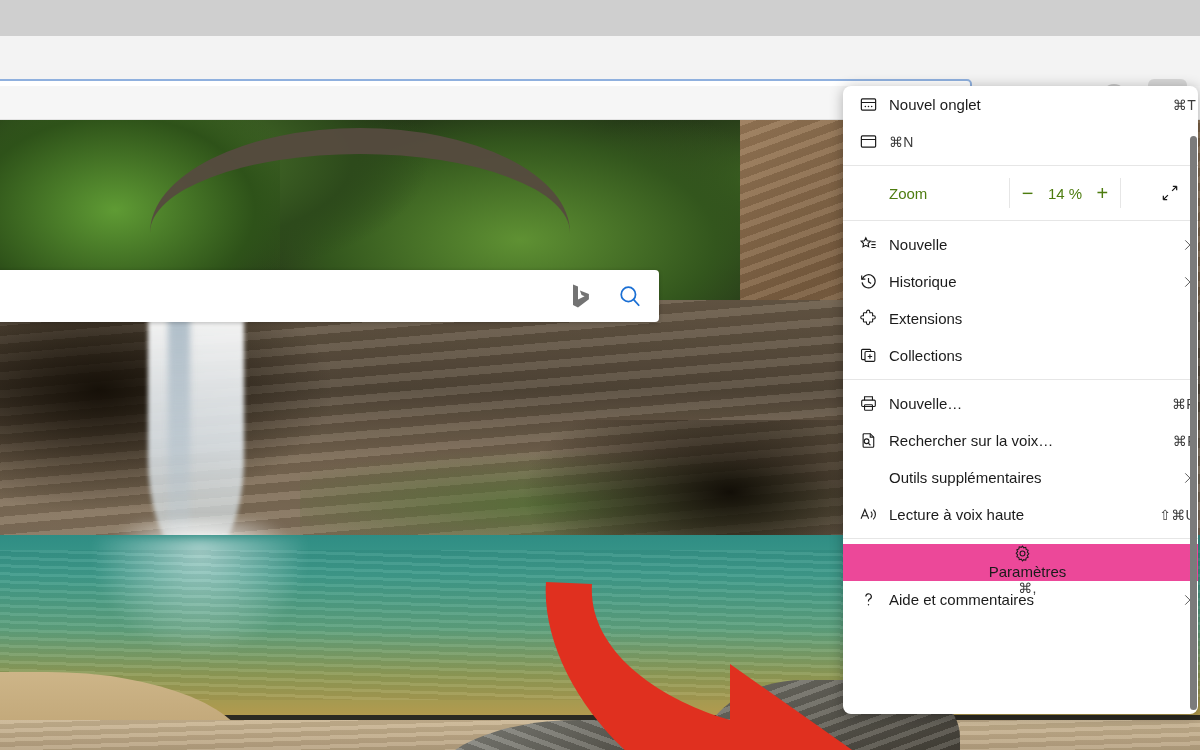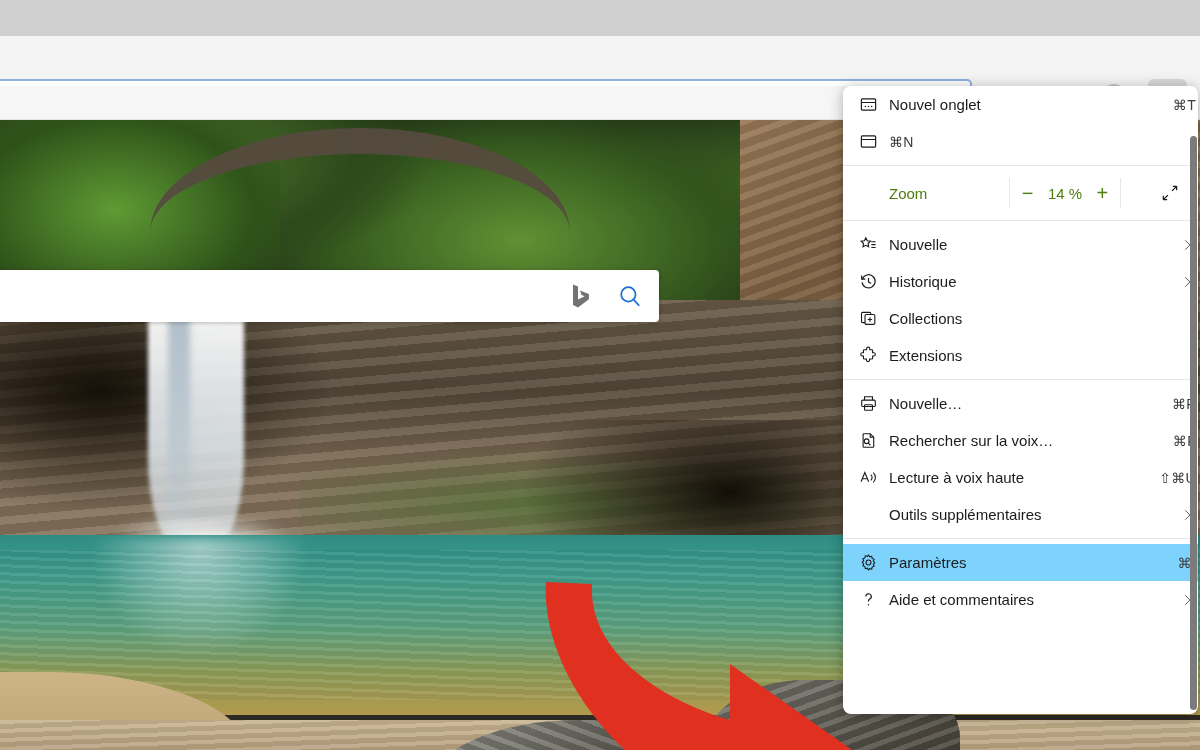--- a/index.html
+++ b/index.html
@@ -218,21 +218,21 @@
     box-shadow: 0 2px 14px rgba(0,0,0,.30);
     overflow: hidden;
   }
   .menu-scroll { position: relative; width: 100%; height: 100%; }
 
   .mi {
     position: relative; display: flex; align-items: center;
     height: 37px; padding: 0 2px 0 16px;
     font-size: 15px; color: #1b1b1b;
   }
-  .mi.hl { background: #7dd3fc; }
+  .mi.hl { background: #ec4899; flex-direction: column; }
   .mi .mi-icon {
     width: 30px; min-width: 30px; display: flex; align-items: center; justify-content: flex-start;
   }
   .mi .mi-label { flex: 1; white-space: nowrap; }
   .mi .mi-accel { color: #3b3b3b; font-size: 14px; letter-spacing: .3px; }
   .mi .mi-chev { display: flex; align-items: center; justify-content: center; width: 18px; }
 
   .mdiv { height: 1px; background: #e6e6e6; margin: 5px 0; }
 
   .zoomrow {
@@ -429,35 +429,35 @@
               <path d="M9 4l8 8-8 8"></path>
             </svg>
         </span>
       </div>
 
 
 
       <div class="mi">
         <span class="mi-icon">
           <svg width="19" height="19" viewBox="0 0 24 24" fill="none" stroke="#1b1b1b" stroke-width="1.4">
+            <path d="M9.6 3.4a2 2 0 1 1 4 0v1.4h2.6a1 1 0 0 1 1 1v2.8h1.4a2 2 0 1 1 0 4h-1.4v2.8a1 1 0 0 1-1 1h-2.8v1.4a2 2 0 1 1-4 0v-1.4H6.6a1 1 0 0 1-1-1v-2.8H4.2a2 2 0 1 1 0-4h1.4V5.8a1 1 0 0 1 1-1h3z"></path>
+          </svg>
+        </span>
+        <span class="mi-label">Extensions</span>
+      </div>
+
+      <div class="mi">
+        <span class="mi-icon">
+          <svg width="19" height="19" viewBox="0 0 24 24" fill="none" stroke="#1b1b1b" stroke-width="1.4">
             <rect x="3.2" y="4.2" width="11.6" height="13" rx="1.3"></rect>
             <rect x="7.6" y="7" width="12.4" height="12.4" rx="1.5" fill="#fff"></rect>
             <path d="M13.8 10.4v5.6M11 13.2h5.6"></path>
           </svg>
         </span>
         <span class="mi-label">Collections</span>
-      </div>
-
-      <div class="mi">
-        <span class="mi-icon">
-          <svg width="19" height="19" viewBox="0 0 24 24" fill="none" stroke="#1b1b1b" stroke-width="1.4">
-            <path d="M9.6 3.4a2 2 0 1 1 4 0v1.4h2.6a1 1 0 0 1 1 1v2.8h1.4a2 2 0 1 1 0 4h-1.4v2.8a1 1 0 0 1-1 1h-2.8v1.4a2 2 0 1 1-4 0v-1.4H6.6a1 1 0 0 1-1-1v-2.8H4.2a2 2 0 1 1 0-4h1.4V5.8a1 1 0 0 1 1-1h3z"></path>
-          </svg>
-        </span>
-        <span class="mi-label">Extensions</span>
       </div>
 
       <div class="mdiv"></div>
 
       <div class="mi">
         <span class="mi-icon">
           <svg width="19" height="19" viewBox="0 0 24 24" fill="none" stroke="#1b1b1b" stroke-width="1.4">
             <path d="M7 7.8V3.4h10v4.4"></path>
             <rect x="3.4" y="7.8" width="17.2" height="8" rx="1.3"></rect>
             <rect x="7" y="13.6" width="10" height="7" rx="1"></rect>
@@ -471,44 +471,44 @@
         <span class="mi-icon">
           <svg width="19" height="19" viewBox="0 0 24 24" fill="none" stroke="#1b1b1b" stroke-width="1.4">
             <path d="M14.2 3.4H6.4a1.2 1.2 0 0 0-1.2 1.2v14.8a1.2 1.2 0 0 0 1.2 1.2h11a1.2 1.2 0 0 0 1.2-1.2V7.8z"></path>
             <path d="M14.2 3.4v4.4h4.4"></path>
             <circle cx="9.6" cy="13" r="3"></circle>
             <path d="M11.8 15.2l2.6 2.8"></path>
           </svg>
         </span>
         <span class="mi-label">Rechercher sur la voix…</span>
         <span class="mi-accel">⌘F</span>
-      </div>
-
-      <div class="mi">
-        <span class="mi-icon">
-          <svg width="19" height="19" viewBox="0 0 24 24" fill="none" stroke="#1b1b1b" stroke-width="1.4">
-            <path d="M2.6 17.4L7.4 5.6l4.8 11.8M4.4 13.6h6.2"></path>
-            <path d="M15 8.4a5 5 0 0 1 0 7.2"></path>
-            <path d="M18 5.8a8.4 8.4 0 0 1 0 12.4"></path>
-          </svg>
-        </span>
-        <span class="mi-label">Lecture à voix haute</span>
-        <span class="mi-accel">⇧⌘U</span>
       </div>
 
       <div class="mi">
         <span class="mi-icon"></span>
         <span class="mi-label">Outils supplémentaires</span>
         <span class="mi-chev">
           <svg width="14" height="14" viewBox="0 0 24 24" fill="none" stroke="#5a5a5a" stroke-width="1.7">
               <path d="M9 4l8 8-8 8"></path>
             </svg>
         </span>
       </div>
 
+      <div class="mi">
+        <span class="mi-icon">
+          <svg width="19" height="19" viewBox="0 0 24 24" fill="none" stroke="#1b1b1b" stroke-width="1.4">
+            <path d="M2.6 17.4L7.4 5.6l4.8 11.8M4.4 13.6h6.2"></path>
+            <path d="M15 8.4a5 5 0 0 1 0 7.2"></path>
+            <path d="M18 5.8a8.4 8.4 0 0 1 0 12.4"></path>
+          </svg>
+        </span>
+        <span class="mi-label">Lecture à voix haute</span>
+        <span class="mi-accel">⇧⌘U</span>
+      </div>
+
       <div class="mdiv"></div>
 
       <div class="mi hl">
         <span class="mi-icon">
           <svg width="19" height="19" viewBox="0 0 24 24" fill="none" stroke="#1b1b1b" stroke-width="1.35">
             <circle cx="12" cy="12" r="3.1"></circle>
             <path d="M12 2.6l1.5 2.2 2.6-.6.5 2.6 2.5 1-1 2.5 1.8 2-1.8 2 1 2.5-2.5 1-.5 2.6-2.6-.6L12 21.4l-1.5-2.2-2.6.6-.5-2.6-2.5-1 1-2.5-1.8-2 1.8-2-1-2.5 2.5-1 .5-2.6 2.6.6z"></path>
           </svg>
         </span>
         <span class="mi-label">Paramètres</span>

